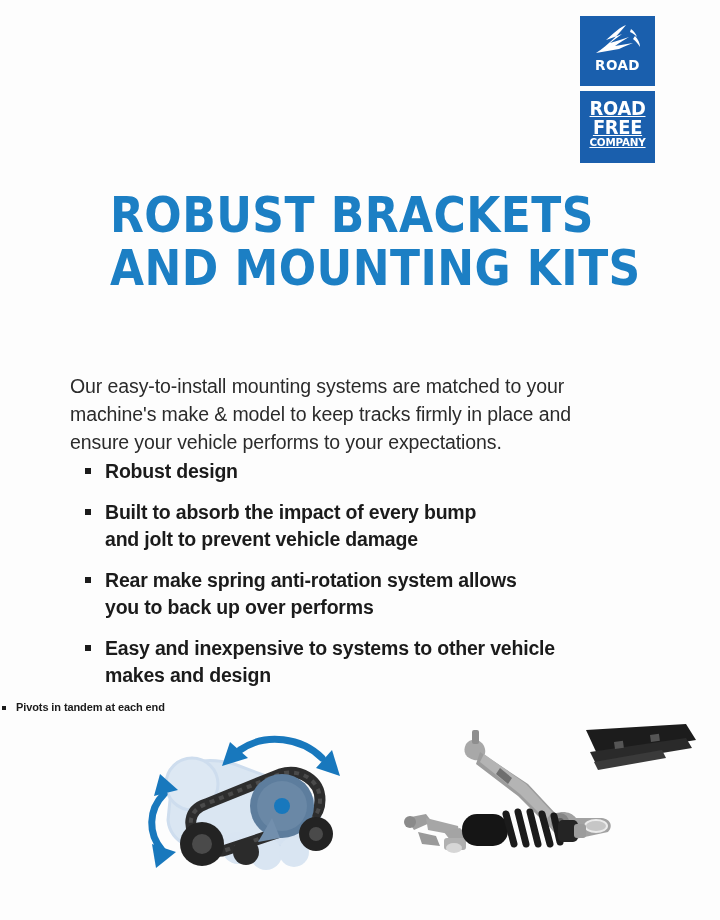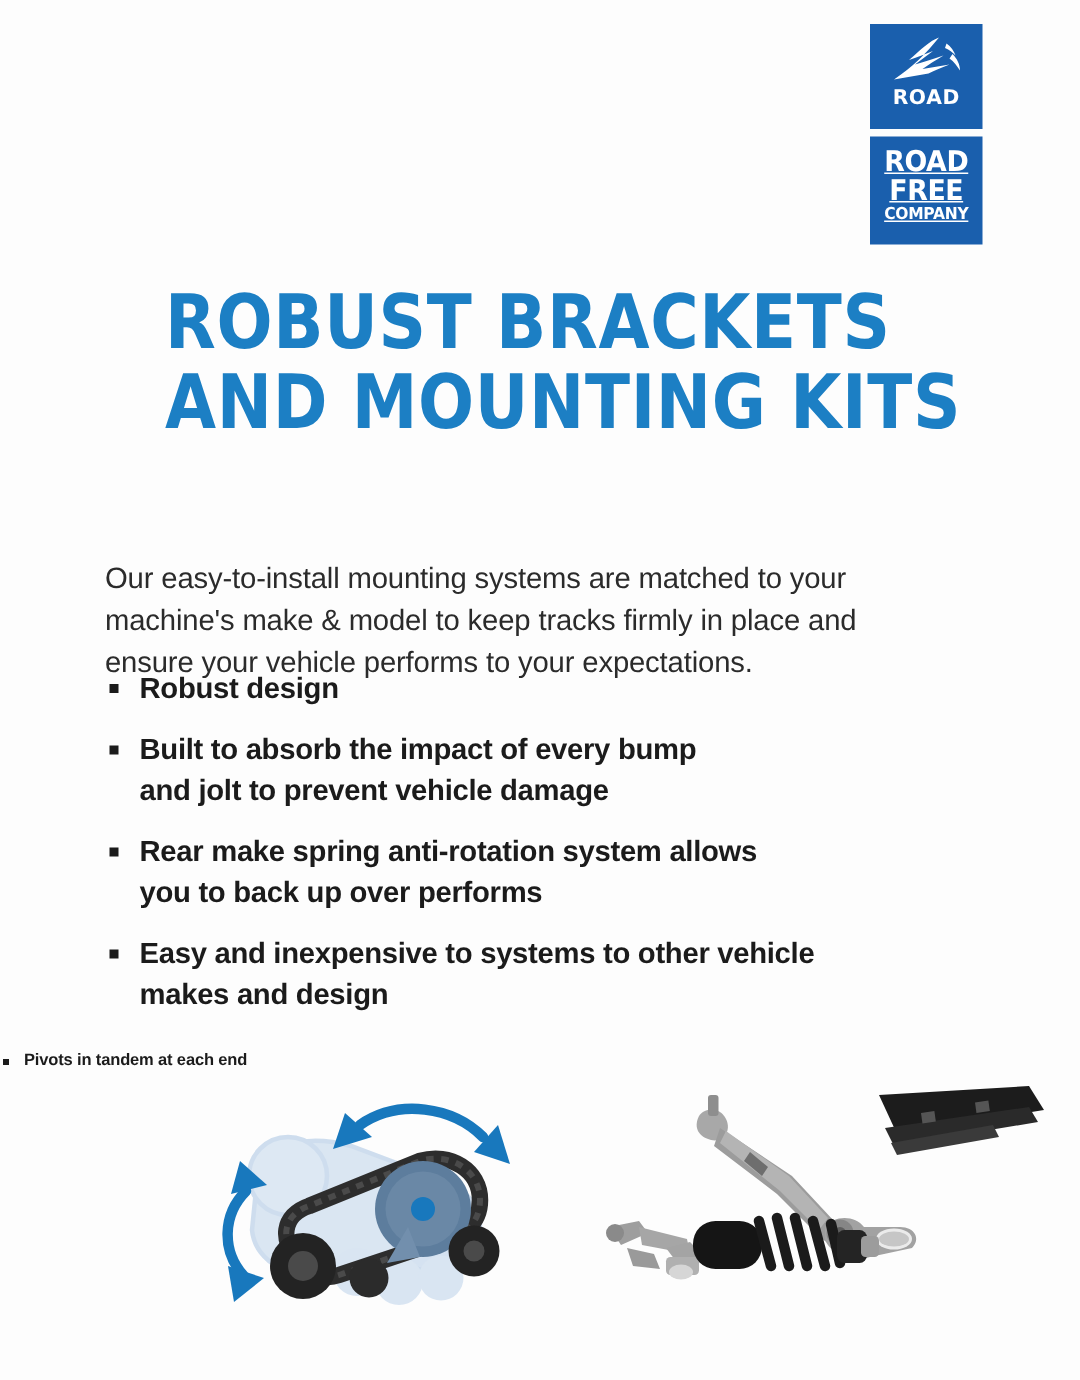--- a/index.html
+++ b/index.html
@@ -105,21 +105,21 @@
     color: #2b2b2b;
     letter-spacing: -0.1px;
   }
 
   
   .features {
     position: absolute;
     left: 70px;
     top: 446px;
     width: 570px;
-    margin: 0;
+    margin: 12px;
     padding: 0;
     list-style: none;
   }
   .feature-item {
     position: relative;
     padding-left: 23px;
     margin-bottom: 14px;
     font-size: 19.5px;
     line-height: 27px;
     font-weight: bold;

